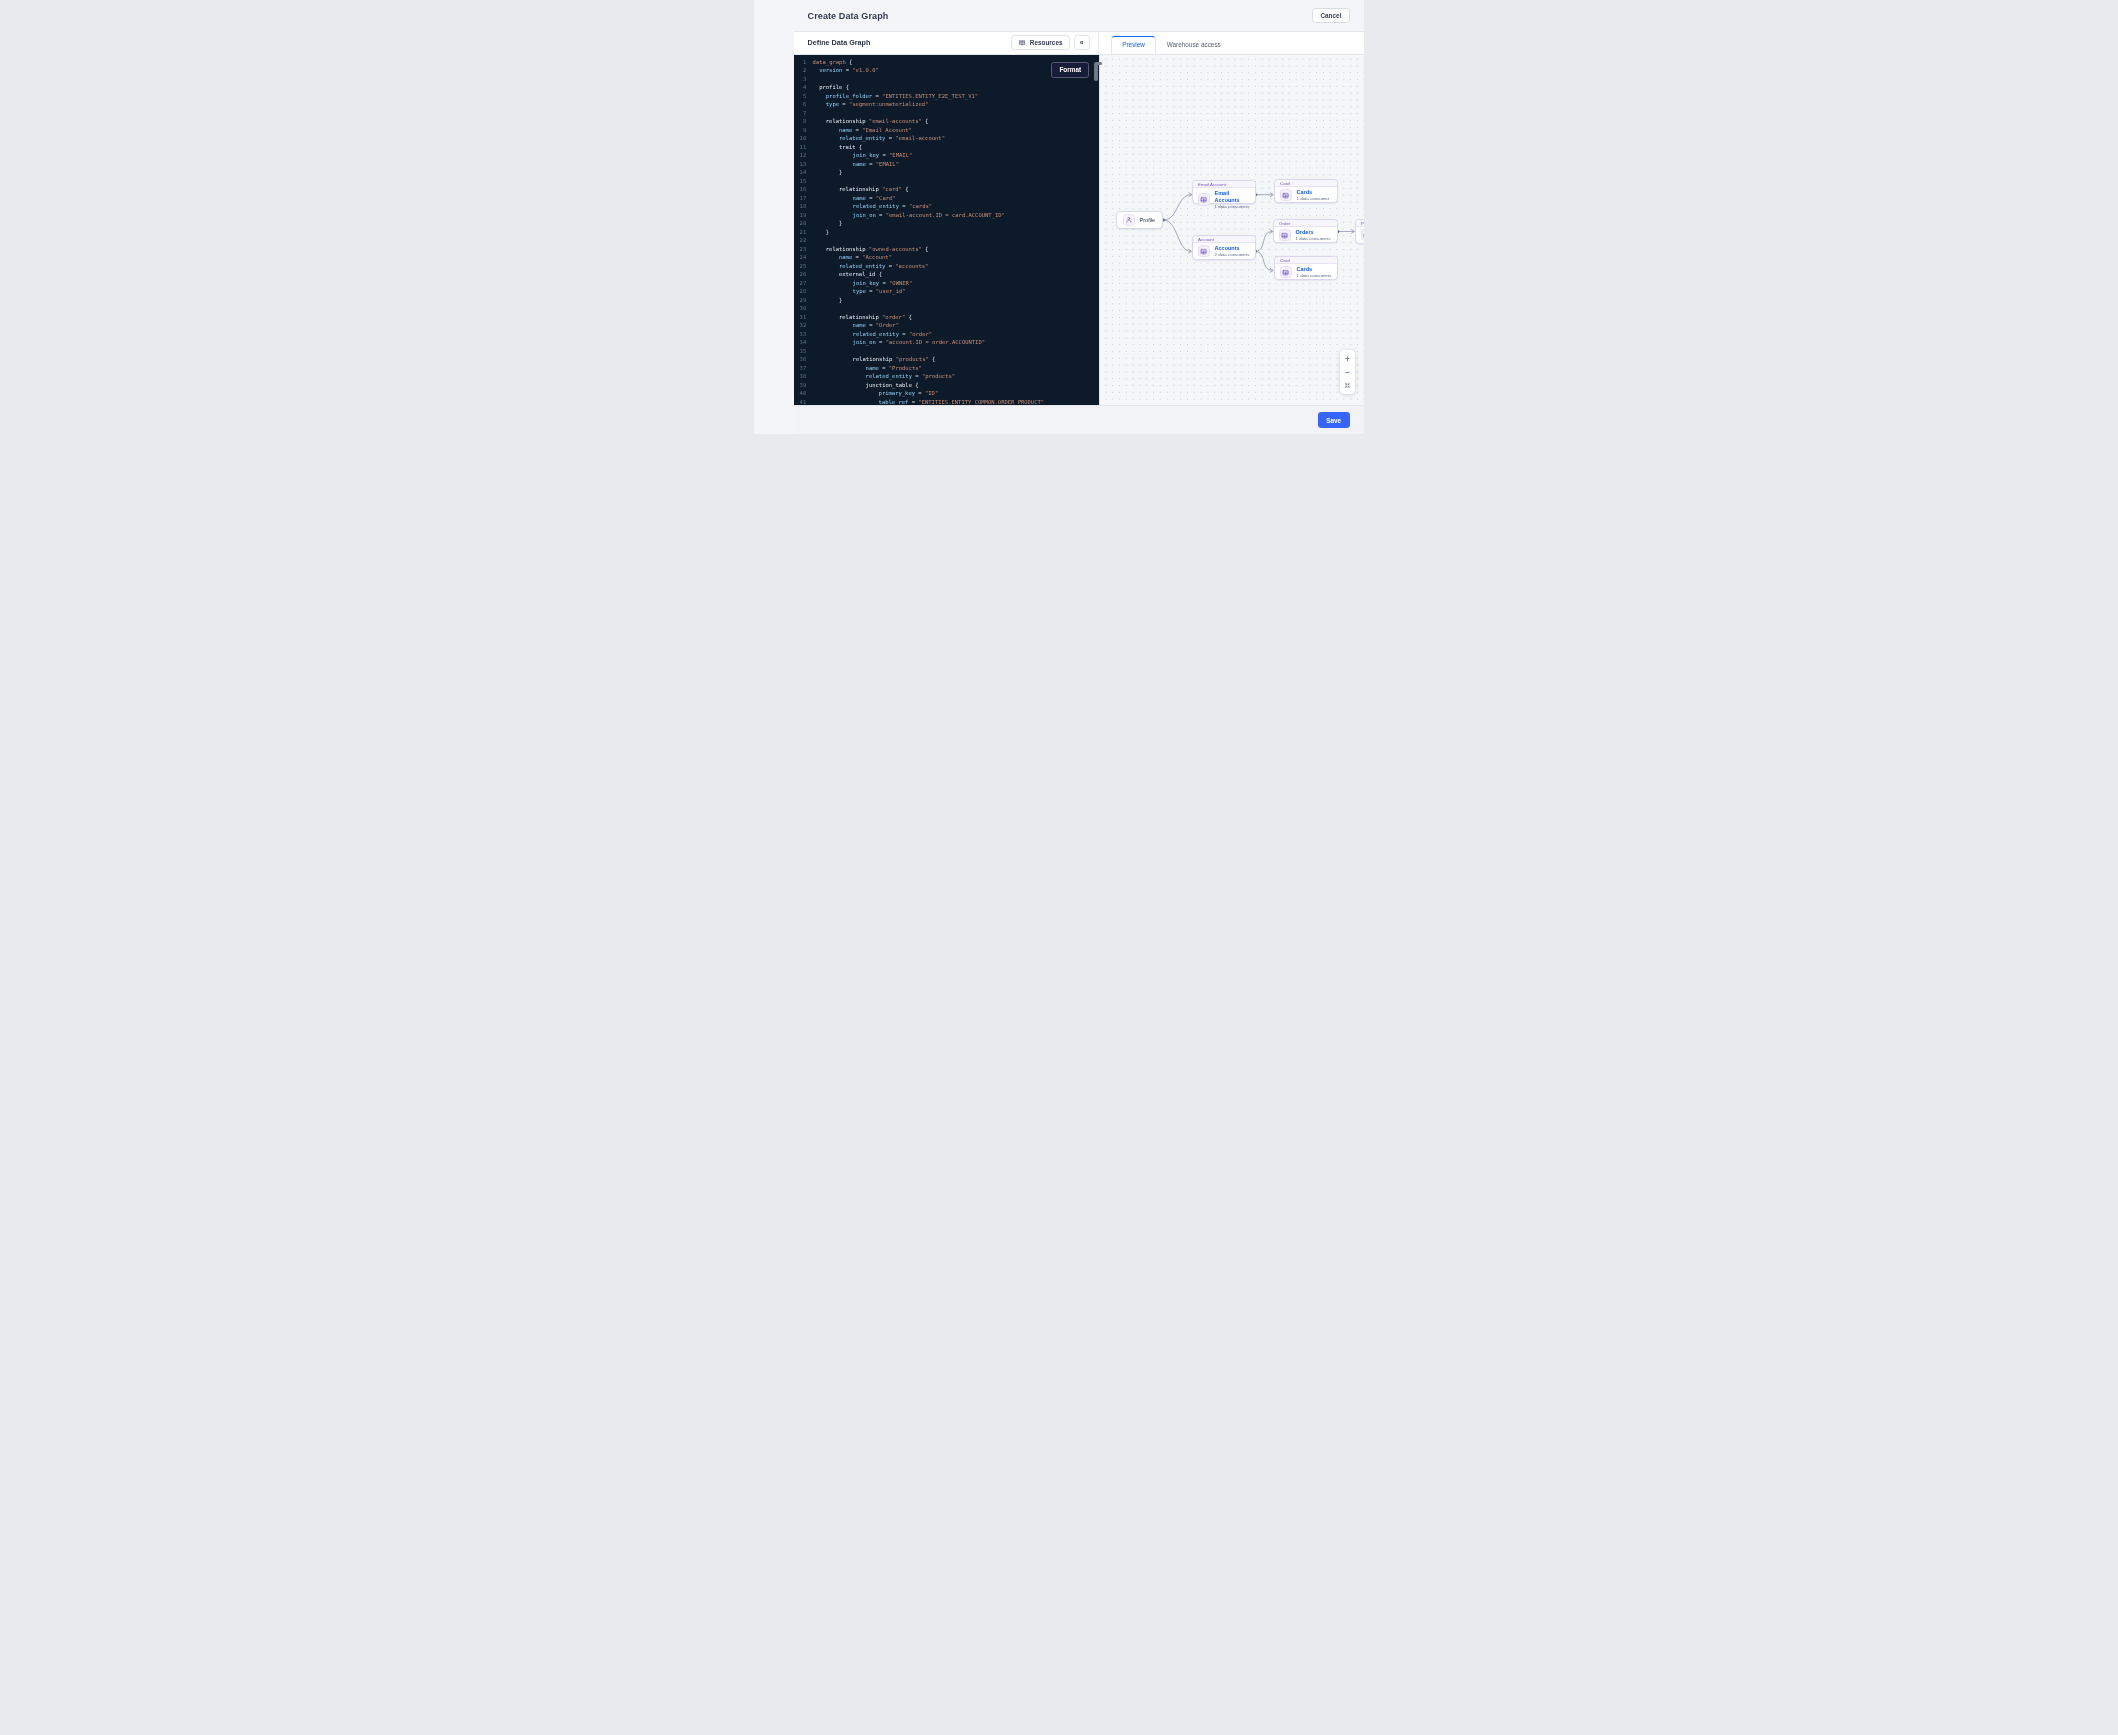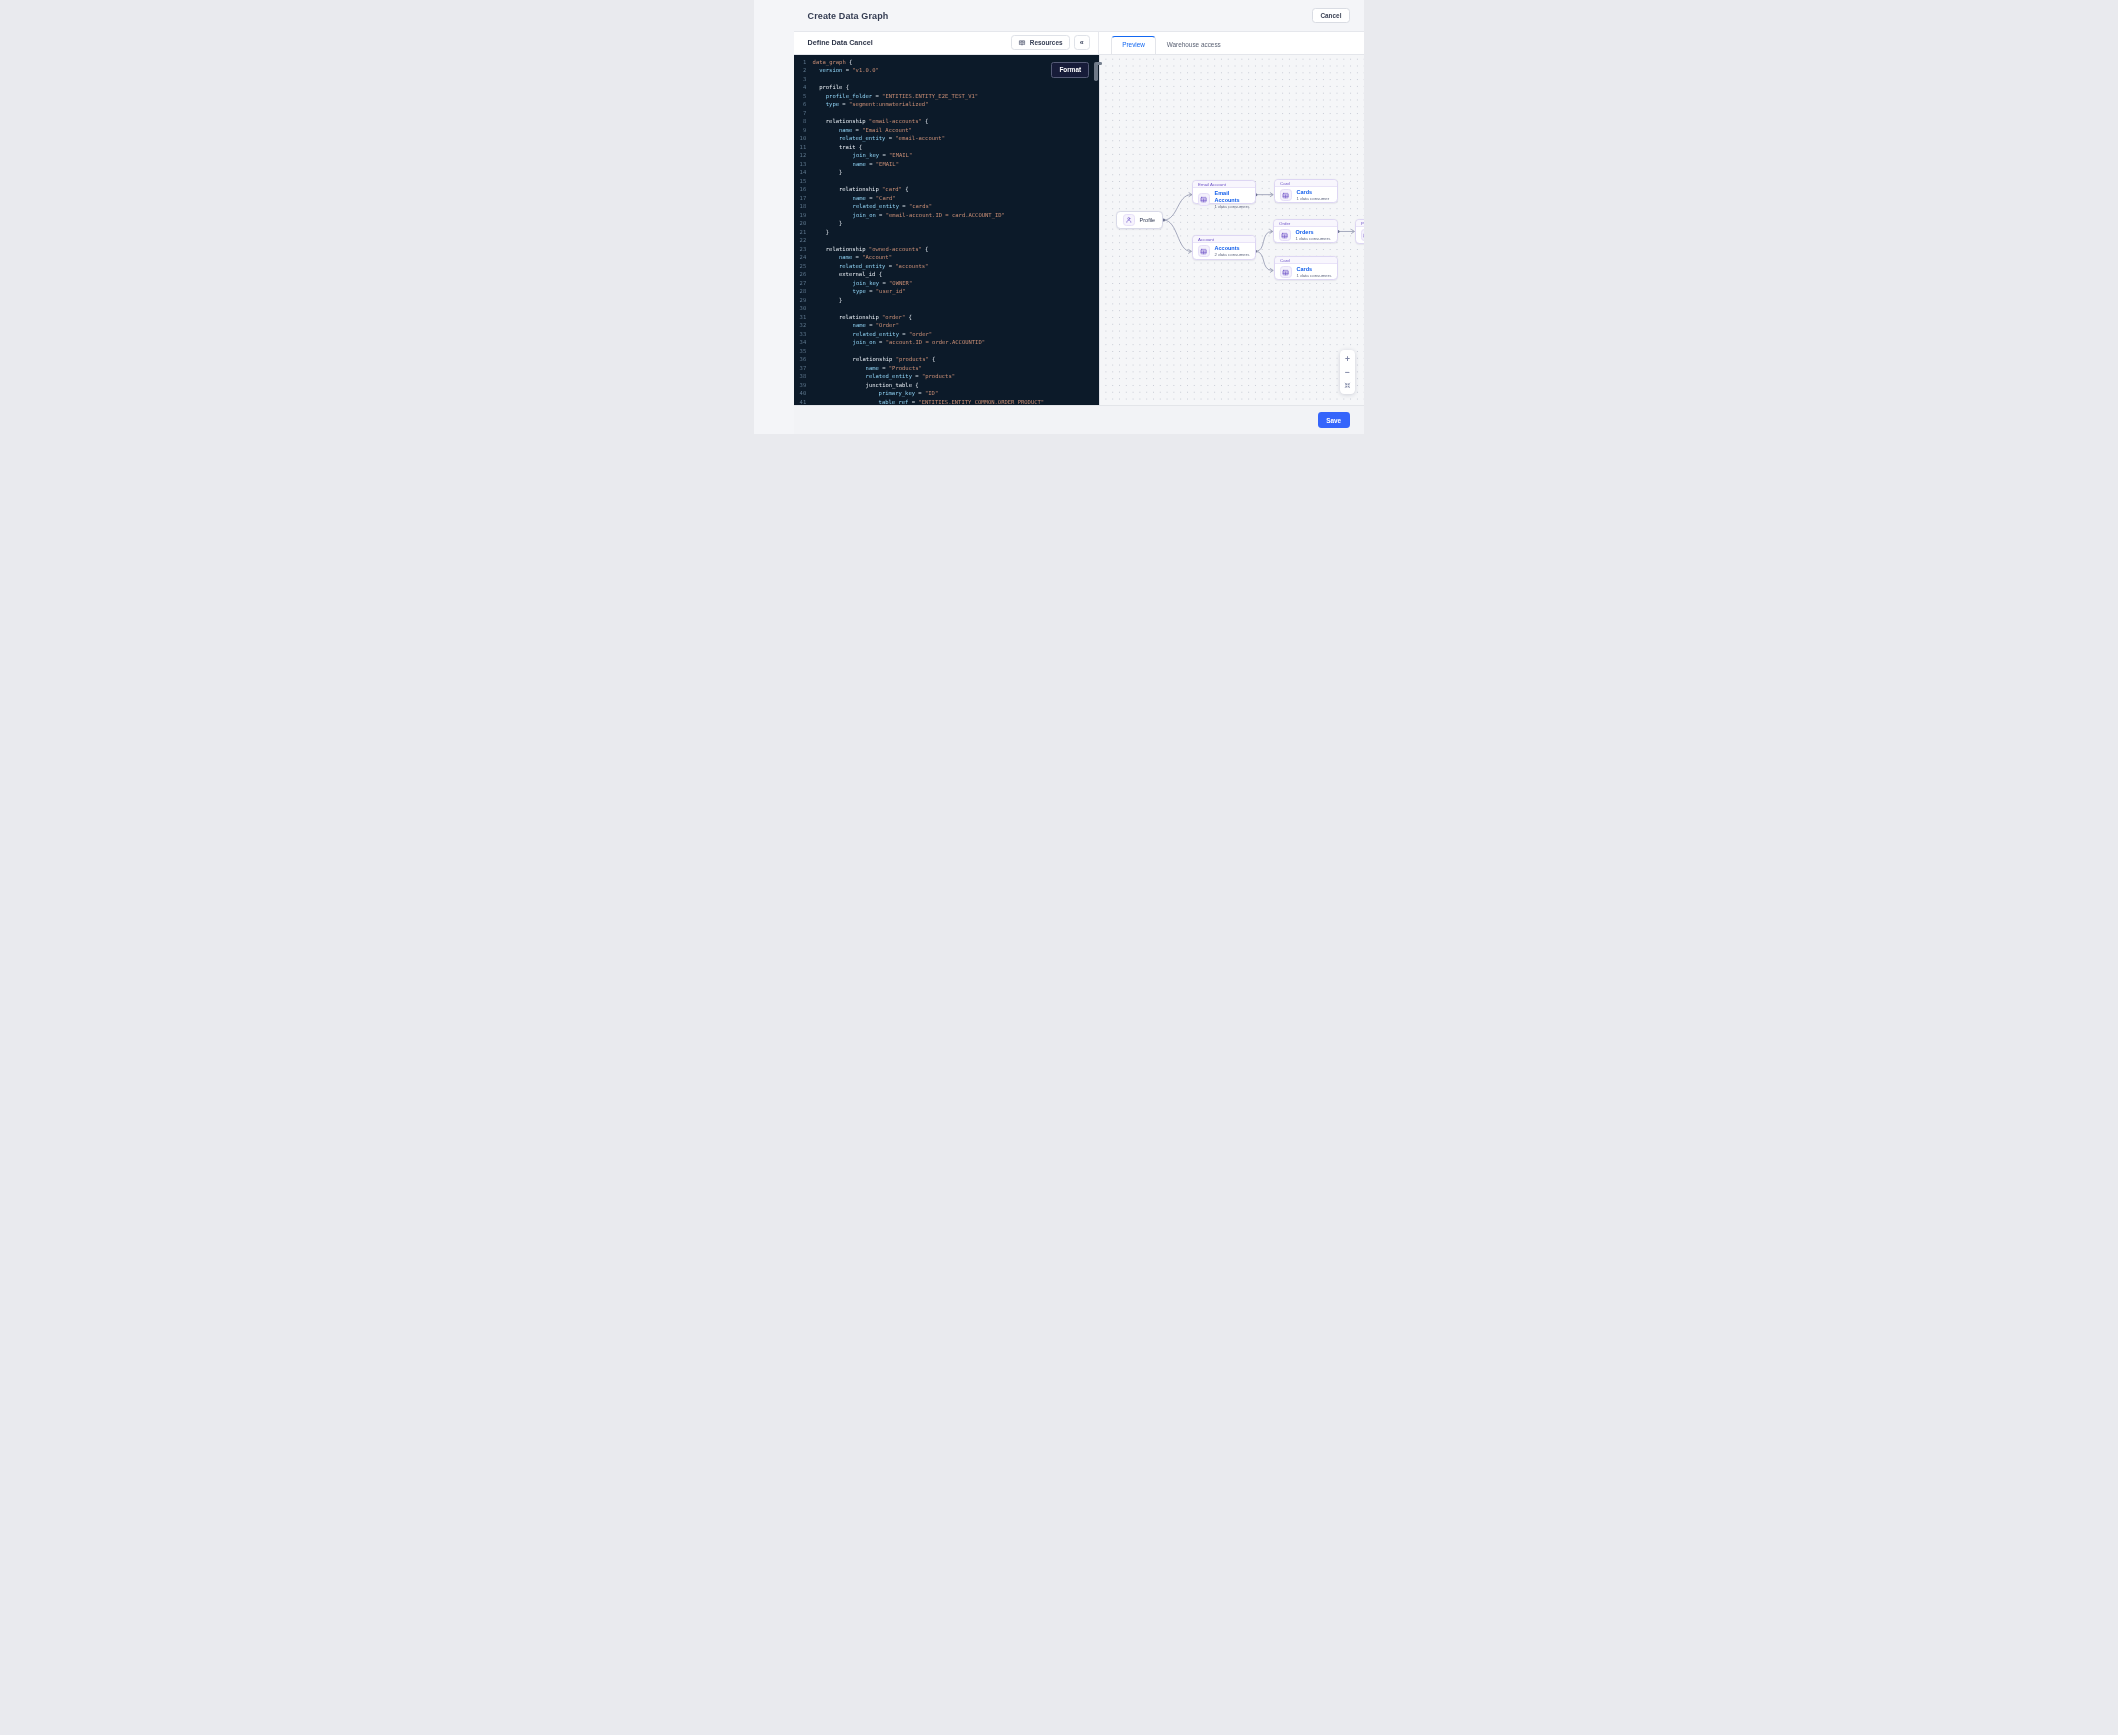--- a/index.html
+++ b/index.html
@@ -110,21 +110,21 @@
 
 <div class="app">
 
   <div class="top-header">
     <div class="page-title">Create Data Graph</div>
     <button class="btn btn-secondary">Cancel</button>
   </div>
 
   <div class="sub-header">
     <div class="sub-left">
-      <div class="panel-title">Define Data Cancel</div>
+      <div class="panel-title">Define Data Graph</div>
       <button class="btn btn-resources">
         <span style="display:inline-flex;">
           <svg width="8" height="8" viewBox="0 0 24 24" fill="none" stroke="#3d4560" stroke-width="1.8" stroke-linecap="round" stroke-linejoin="round">
             <path d="M12 6.3 C9.9 4.7 6.7 4.5 4.2 5.4 V16.6 C6.7 15.7 9.9 15.9 12 17.5 C14.1 15.9 17.3 15.7 19.8 16.6 V5.4 C17.3 4.5 14.1 4.7 12 6.3 Z"></path>
             <line x1="12" y1="6.5" x2="12" y2="17.2"></line>
             <line x1="6.4" y1="8.6" x2="9.4" y2="9.1"></line>
             <line x1="6.4" y1="11.6" x2="9.4" y2="12.1"></line>
             <line x1="17.6" y1="8.6" x2="14.6" y2="9.1"></line>
             <line x1="17.6" y1="11.6" x2="14.6" y2="12.1"></line>
           </svg>

